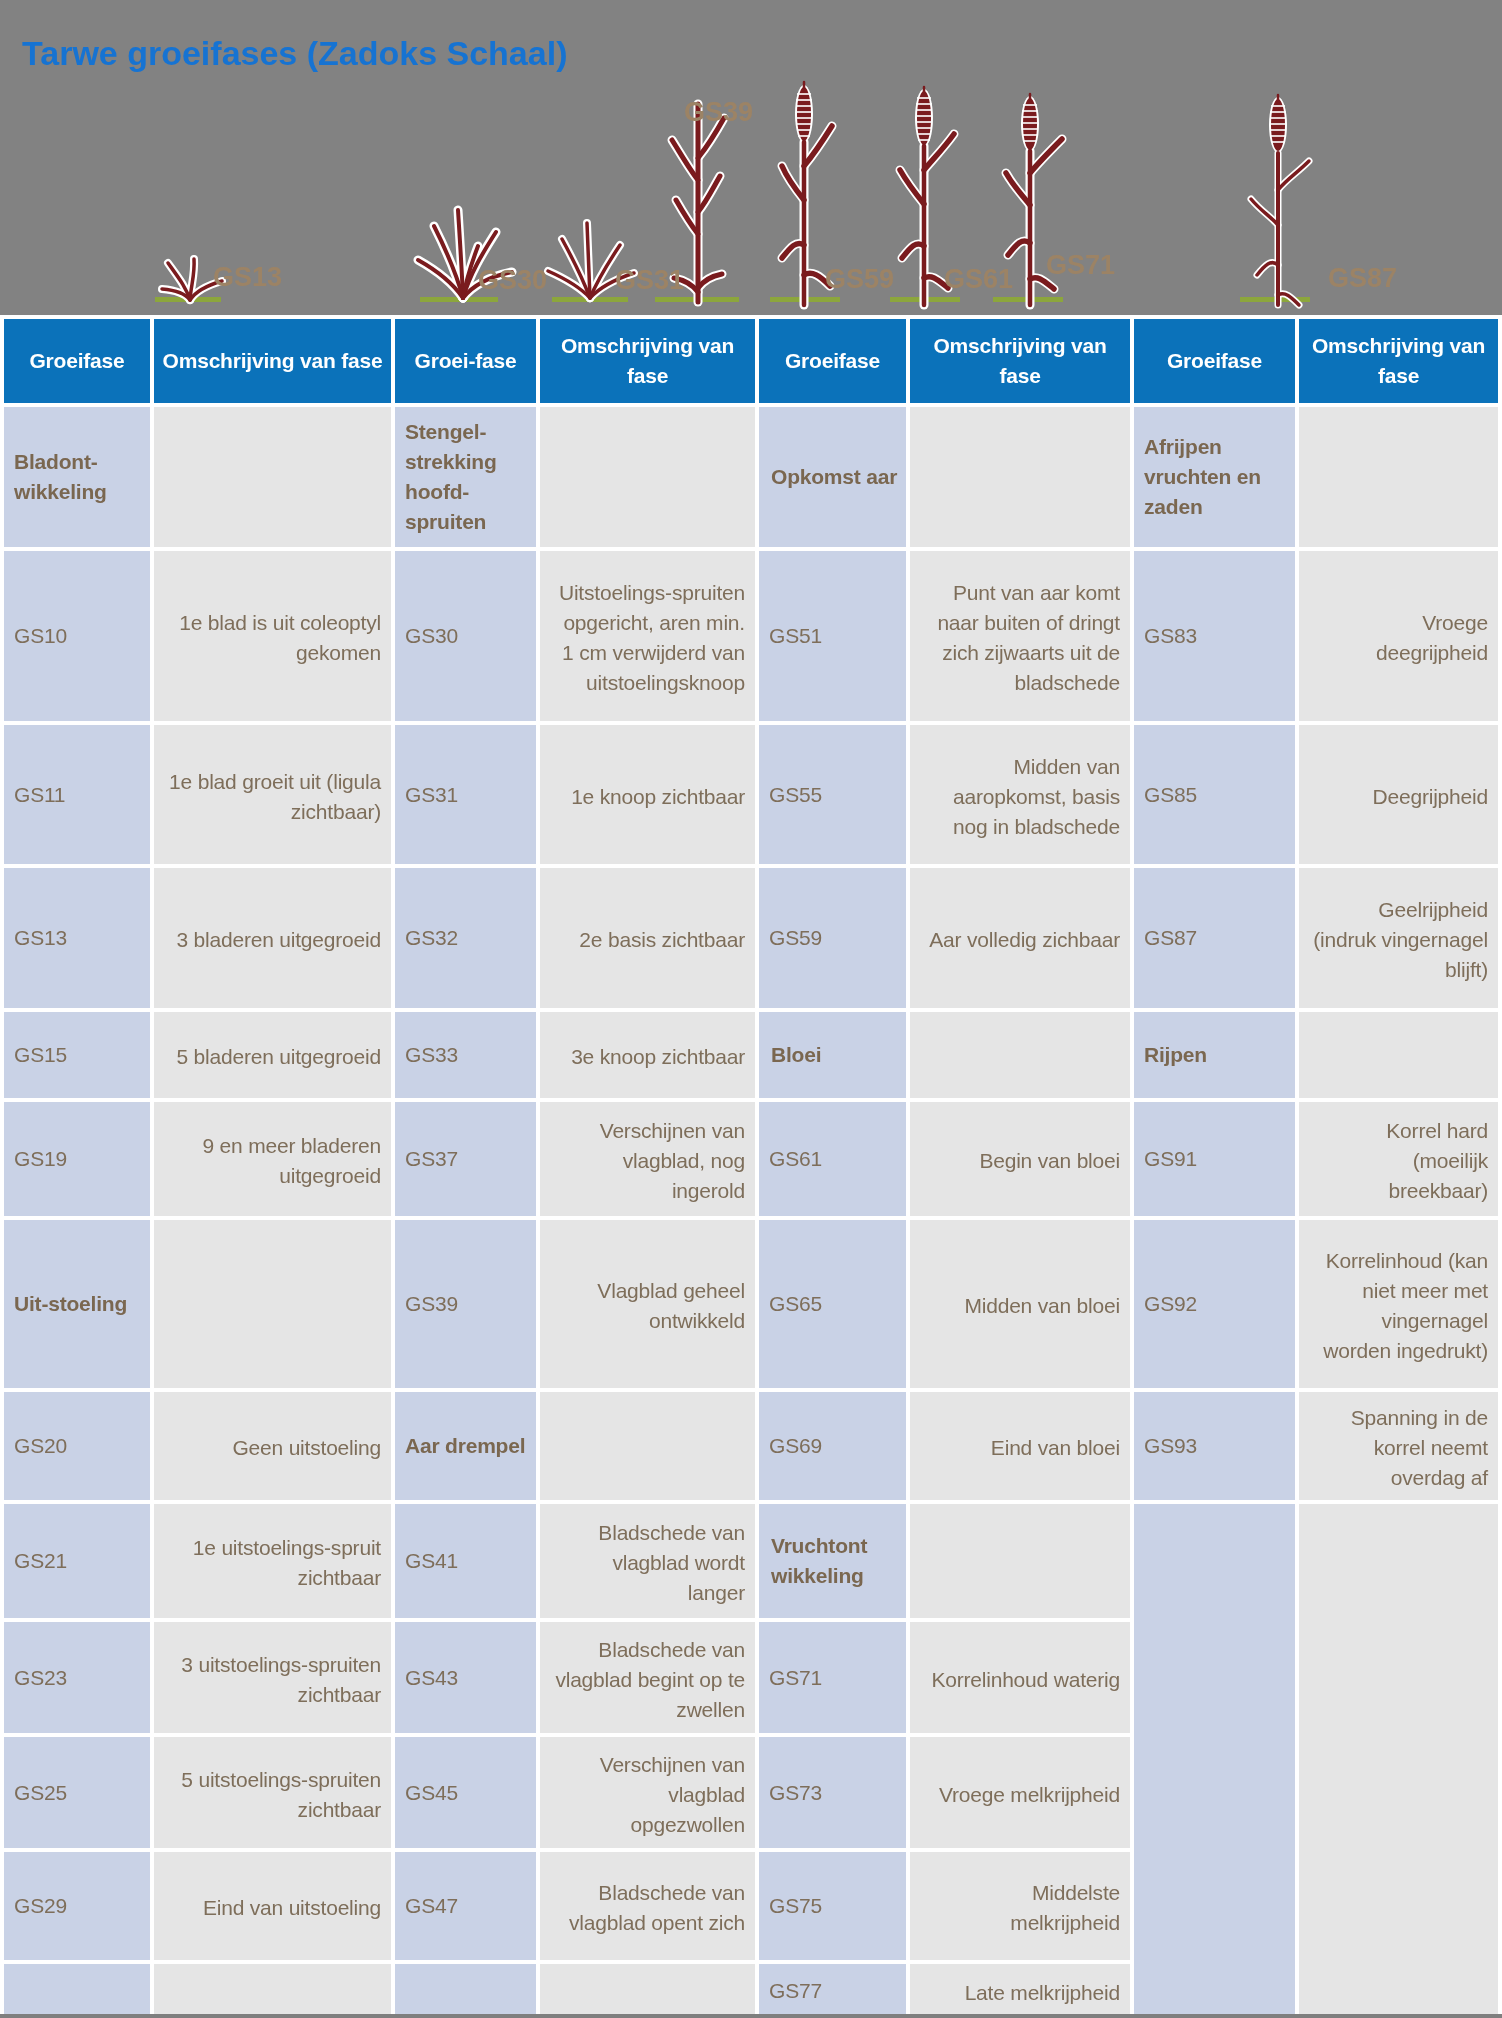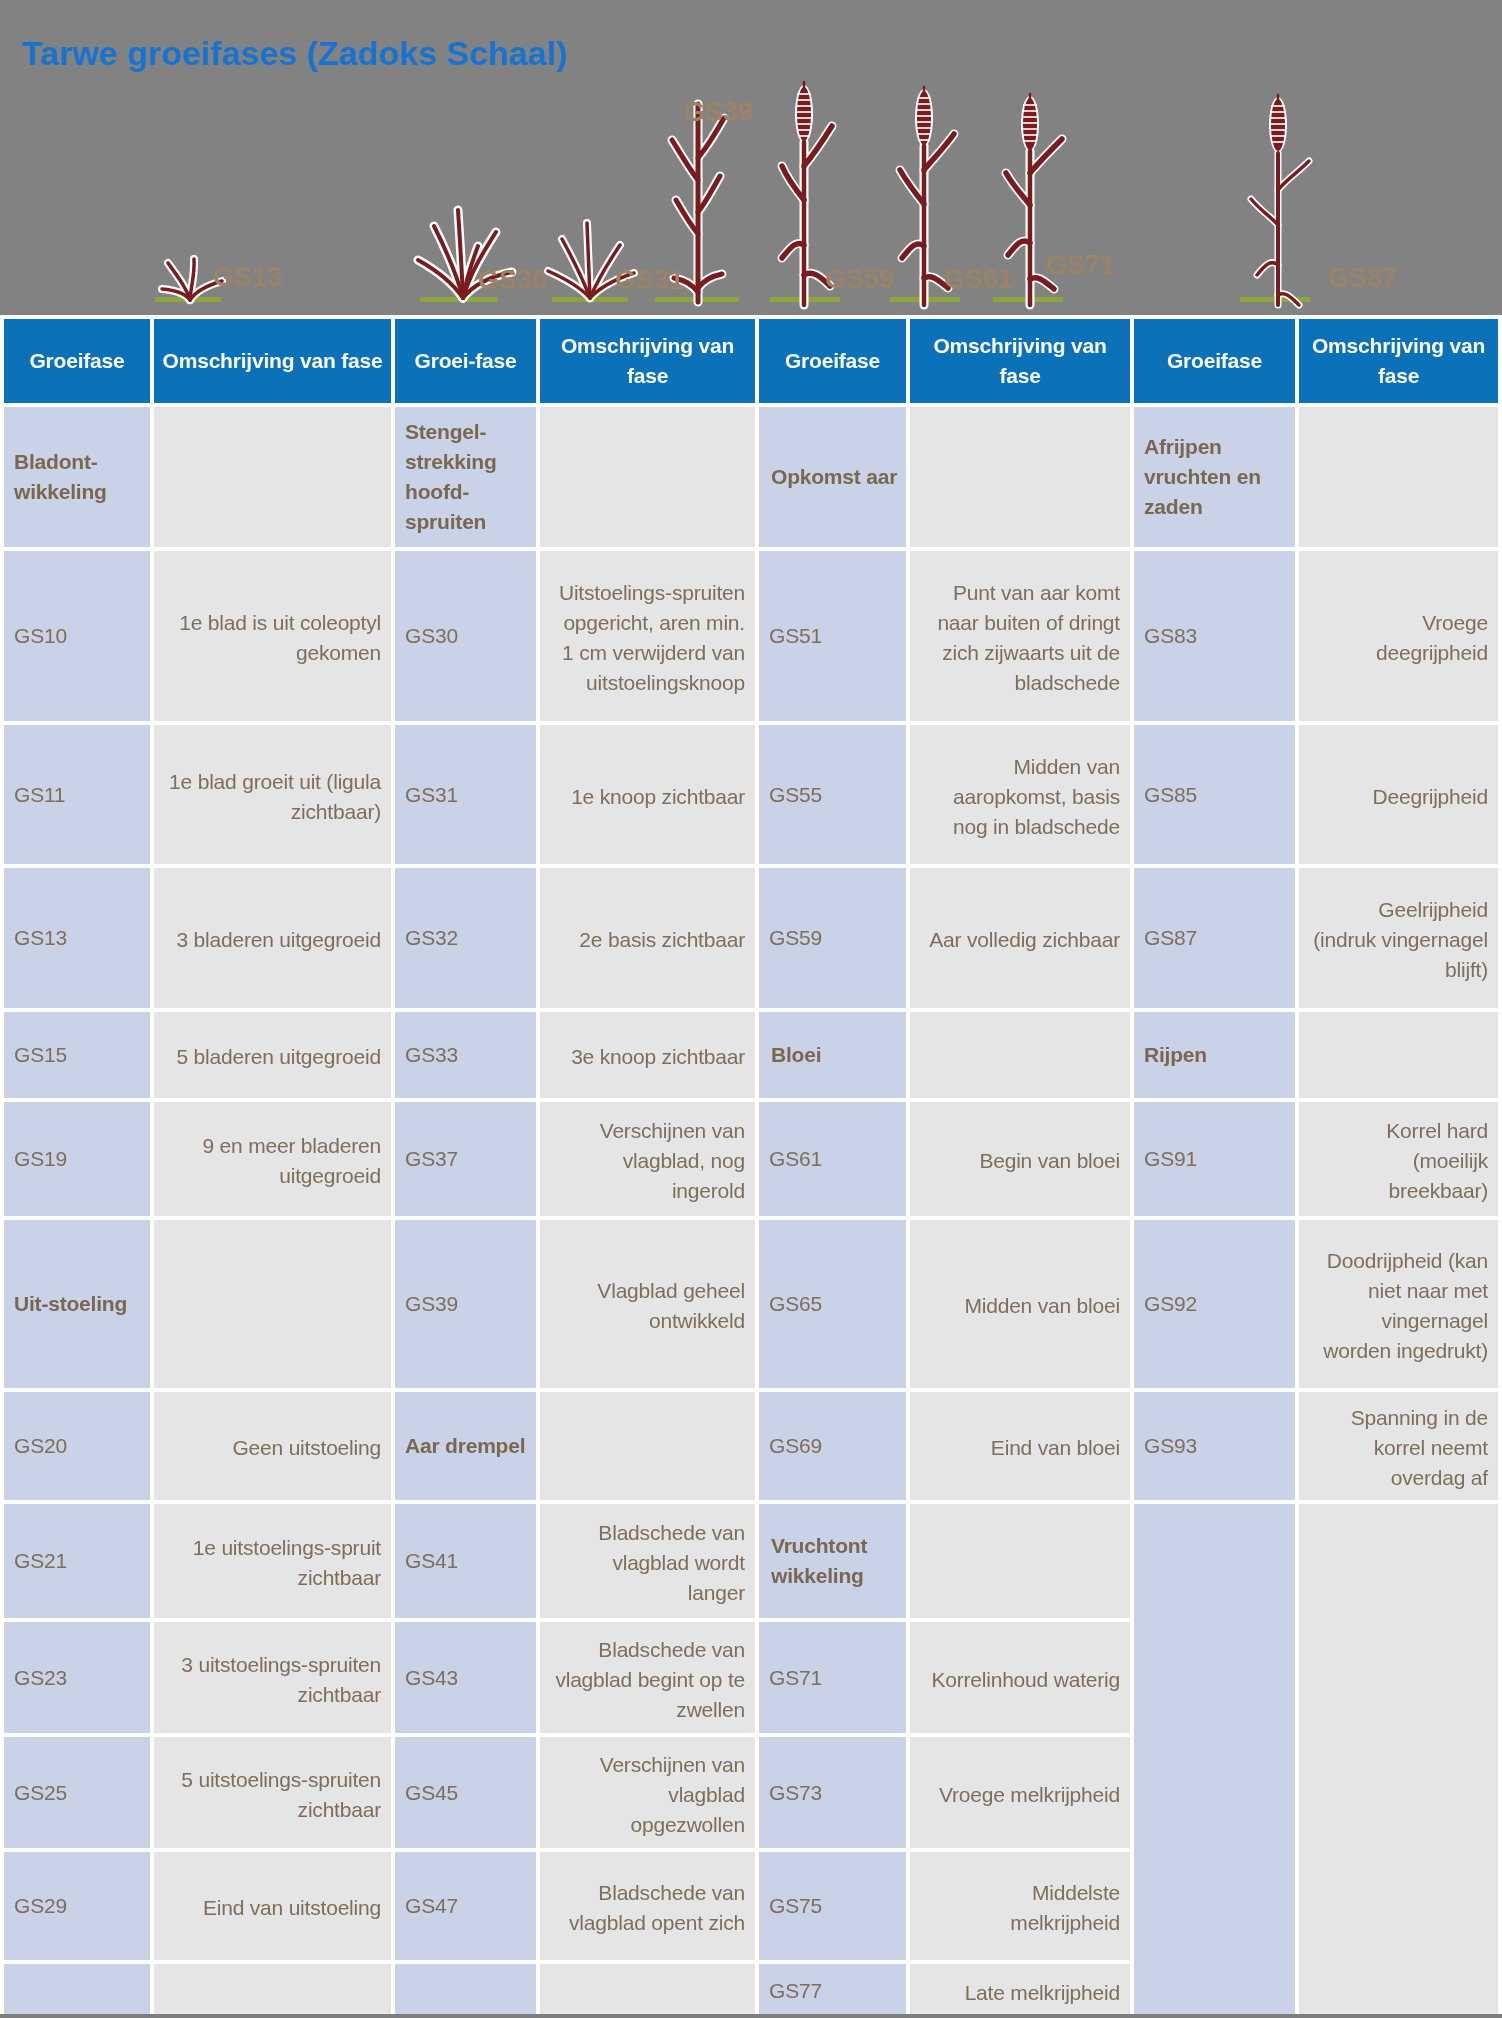--- a/index.html
+++ b/index.html
@@ -351,21 +351,21 @@
         <td class="d">Korrel hard (moeilijk breekbaar)</td>
       </tr>
       <tr style="height:168px;">
         <td class="g s">Uit-stoeling</td>
         <td class="d"></td>
         <td class="g">GS39</td>
         <td class="d">Vlagblad geheel ontwikkeld</td>
         <td class="g">GS65</td>
         <td class="d">Midden van bloei</td>
         <td class="g">GS92</td>
-        <td class="d">Doodrijpheid (kan niet naar met vingernagel worden ingedrukt)</td>
+        <td class="d">Korrelinhoud (kan niet meer met vingernagel worden ingedrukt)</td>
       </tr>
       <tr style="height:108px;">
         <td class="g">GS20</td>
         <td class="d">Geen uitstoeling</td>
         <td class="g s">Aar drempel</td>
         <td class="d"></td>
         <td class="g">GS69</td>
         <td class="d">Eind van bloei</td>
         <td class="g">GS93</td>
         <td class="d">Spanning in de korrel neemt overdag af</td>

